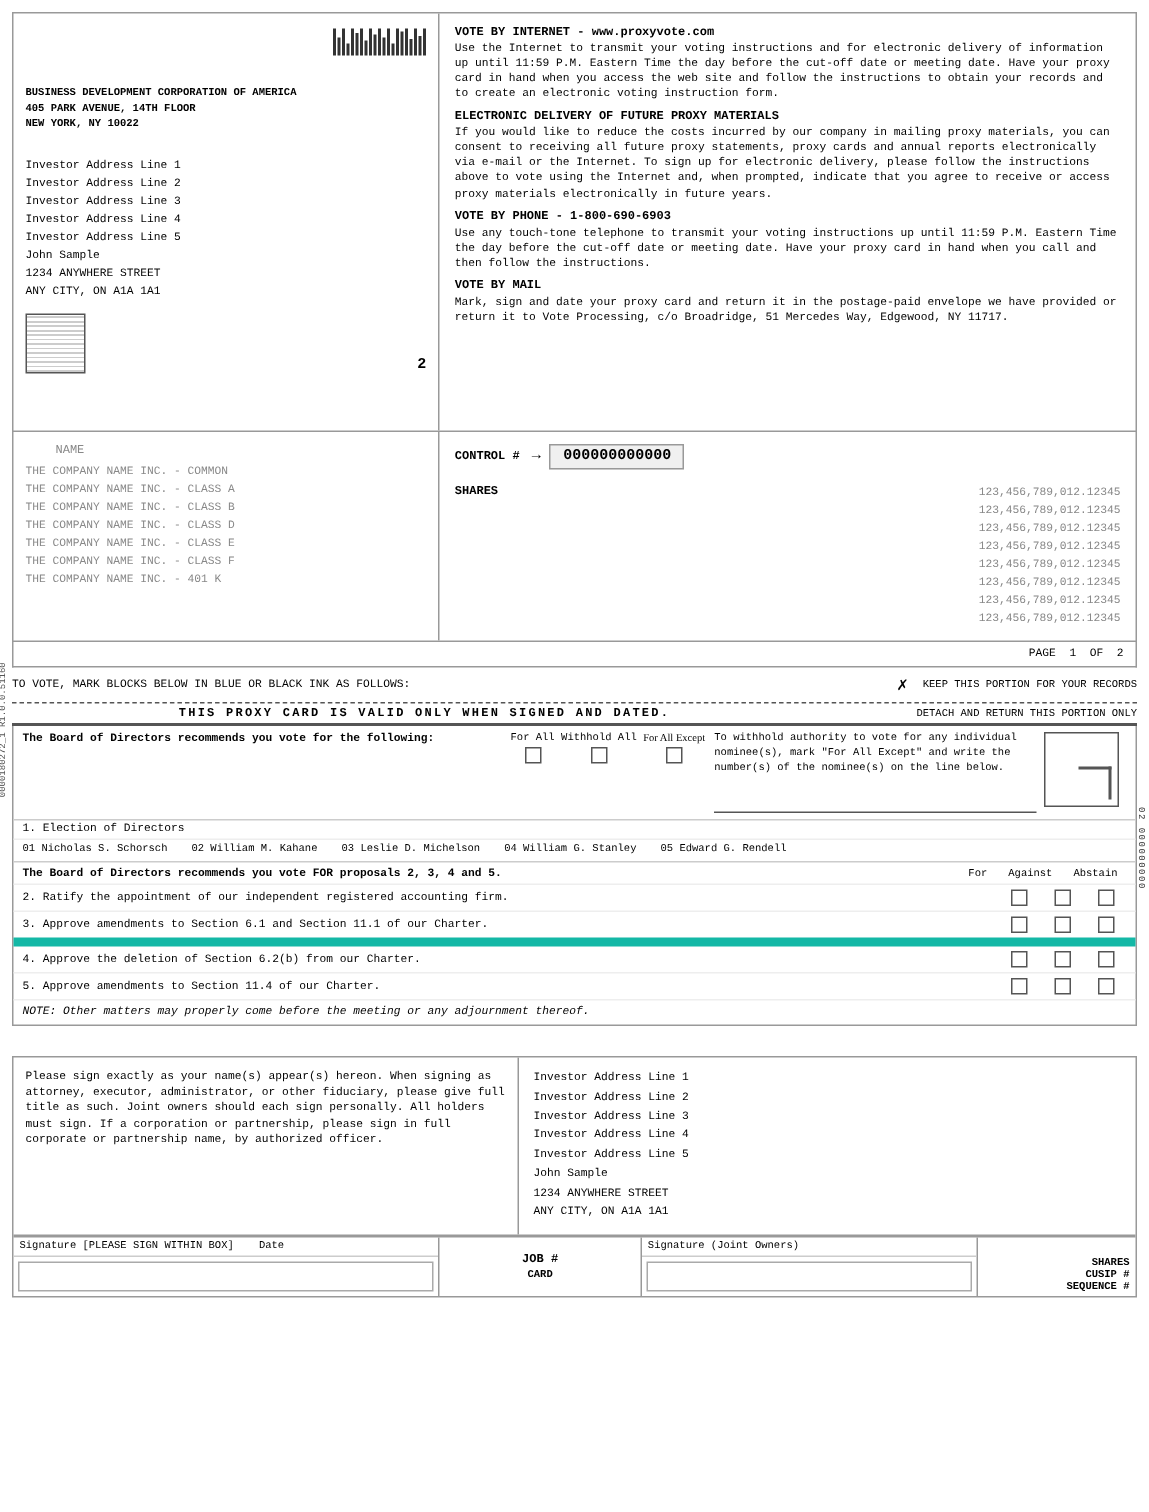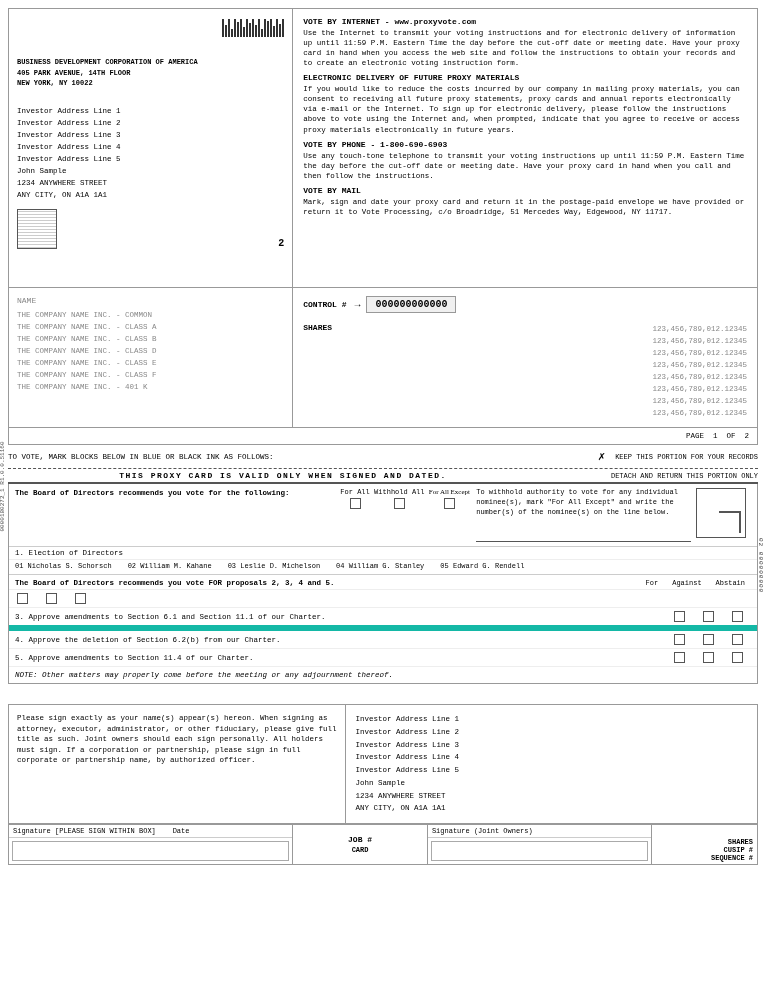--- a/index.html
+++ b/index.html
@@ -113,20 +113,21 @@
     .name-section {
       width: 38%;
       border-right: 1px solid #999;
       padding: 8px;
     }
 
     .name-label {
       font-size: 8px;
       color: #888;
       margin-bottom: 4px;
+      margin-left: 20px;
     }
 
     .name-item {
       font-size: 7.5px;
       color: #888;
       line-height: 1.6;
     }
 
     .control-section {
       width: 62%;
@@ -479,20 +480,21 @@
         <strong>The Board of Directors recommends you vote FOR proposals 2, 3, 4 and 5.</strong>
         <div style="display:flex; gap:14px; margin-right:6px;">
           <span style="font-size:7px;">For</span>
           <span style="font-size:7px;">Against</span>
           <span style="font-size:7px;">Abstain</span>
         </div>
       </div>
     </div>
 
     <div class="proposal-row" style="padding:3px 6px; border-bottom:1px solid #eee; display:flex; align-items:center;">
+      <span style="font-size:7.5px; flex:1;"><span>2.</span>&nbsp;<span>Ratify the appointment of our independent registered accounting firm.</span></span>
       <div style="display:flex; gap:14px; margin-right:6px;">
         <span class="checkbox"></span>
         <span class="checkbox"></span>
         <span class="checkbox"></span>
       </div>
     </div>
 
     <div class="proposal-row" style="padding:3px 6px; border-bottom:6px solid #14b8a6; display:flex; align-items:center;">
       <span style="font-size:7.5px; flex:1;"><span>3.</span>&nbsp;<span>Approve amendments to Section 6.1 and Section 11.1 of our Charter.</span></span>
       <div style="display:flex; gap:14px; margin-right:6px;">

